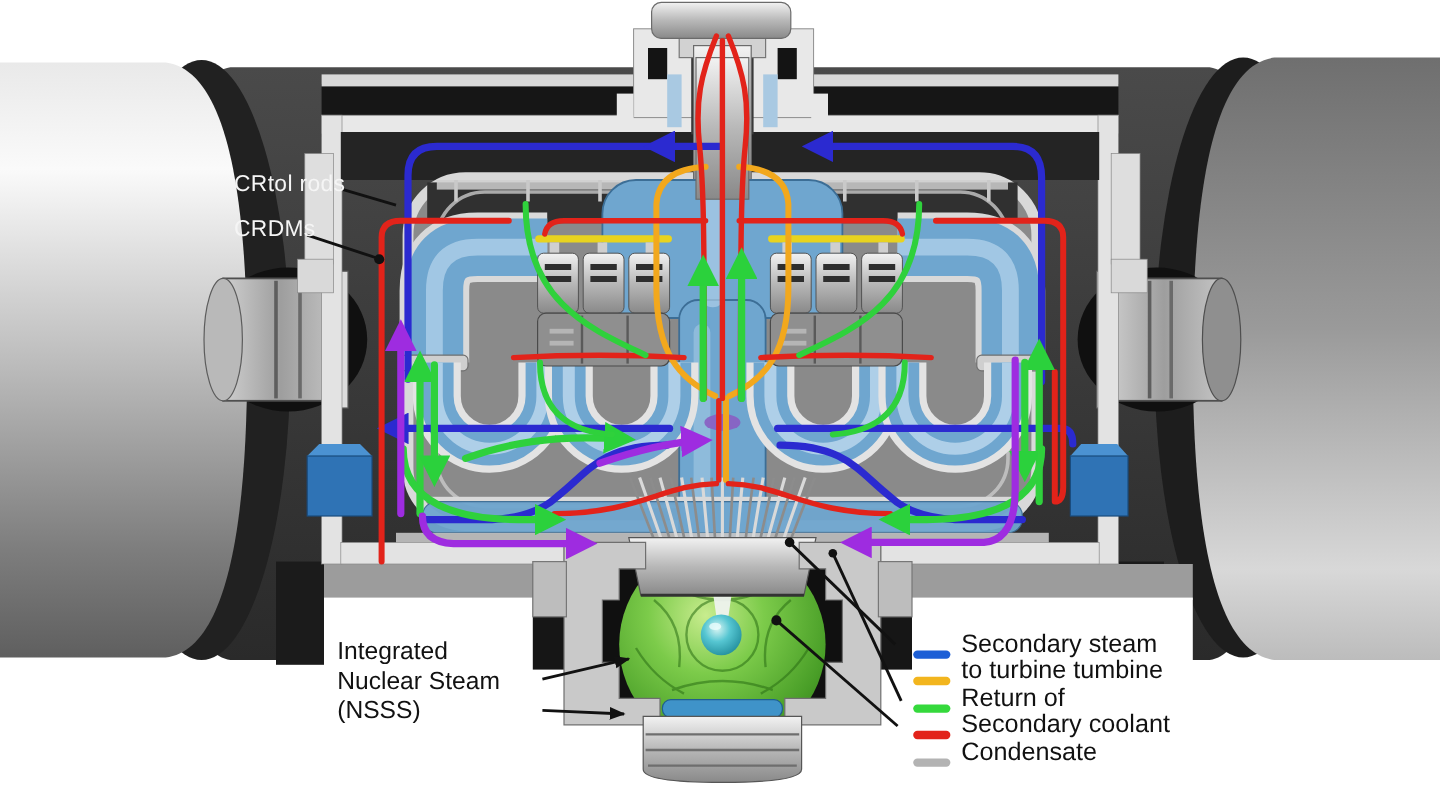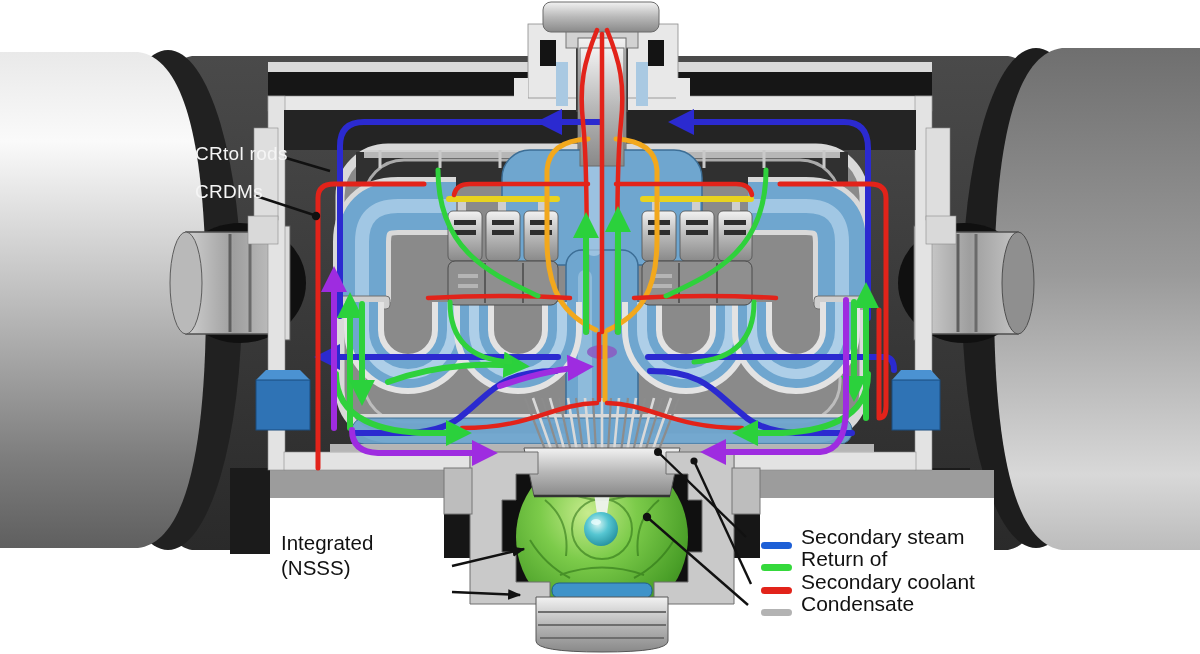--- a/index.html
+++ b/index.html
@@ -321,29 +321,34 @@
         <line x1="694" y1="461" x2="751" y2="584"></line>
   <circle cx="647" cy="517" r="4.2" stroke="none"></circle>
         <line x1="647" y1="517" x2="748" y2="605"></line>
 </g>
 </svg>
 
 <div class="lbl lbl-white lbl-ctrl">CRtol rods</div>
 <div class="lbl lbl-white lbl-crdms">CRDMs</div>
 <div class="lbl lbl-nsss">
   <div>Integrated</div>
+  <div>Nuclear Steam</div>
   <div>(NSSS)</div>
 </div>
 
 <div class="legend">
   <div class="legend-row">
     <span class="swatch" style="background: rgb(29, 95, 214);"></span>
     <span class="legend-label">Secondary steam</span>
   </div>
   <div class="legend-row">
+    <span class="swatch" style="background: rgb(242, 181, 30);"></span>
+    <span class="legend-label">to turbine tumbine</span>
+  </div>
+  <div class="legend-row">
     <span class="swatch" style="background: rgb(53, 217, 60);"></span>
     <span class="legend-label">Return of</span>
   </div>
   <div class="legend-row">
     <span class="swatch" style="background: rgb(226, 35, 26);"></span>
     <span class="legend-label">Secondary coolant</span>
   </div>
   <div class="legend-row">
     <span class="swatch" style="background: rgb(179, 179, 179);"></span>
     <span class="legend-label">Condensate</span>

